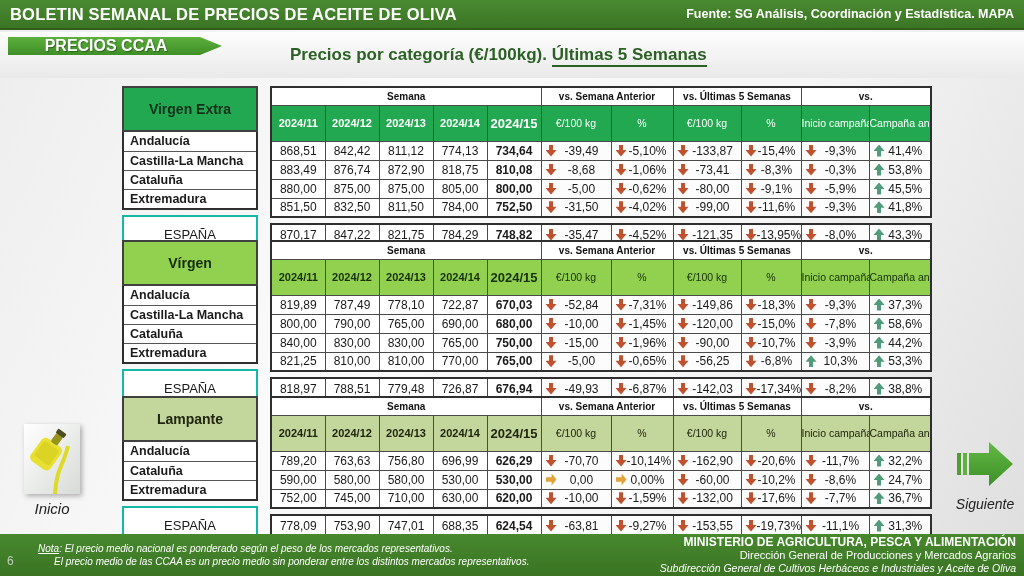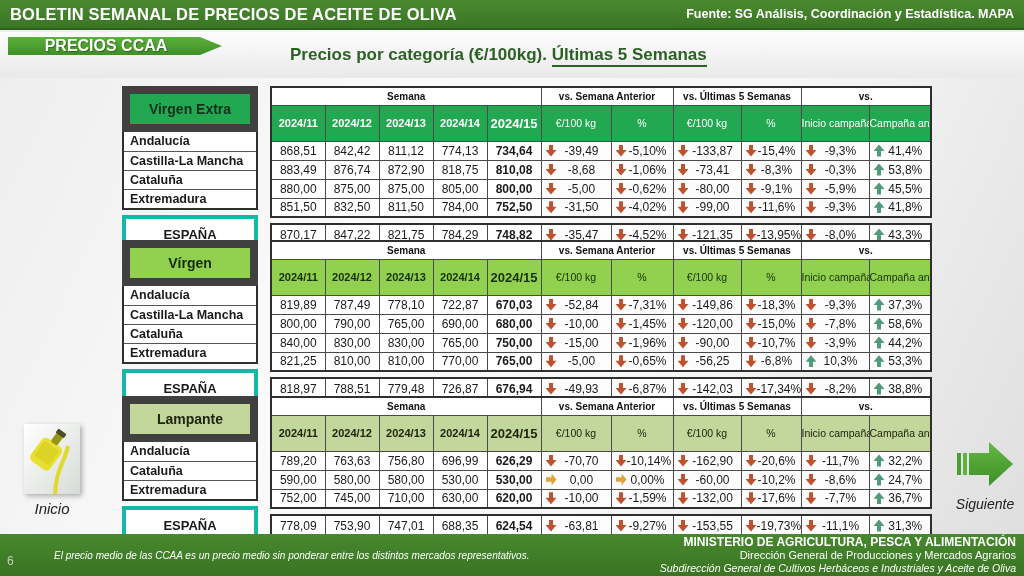--- a/index.html
+++ b/index.html
@@ -28,28 +28,28 @@
     text-shadow:1px 1px 1px rgba(0,0,0,.35);}
   .subtitle{position:absolute;left:290px;top:45px;font-size:17px;font-weight:bold;color:#2c6125;}
   .subtitle .und{border-bottom:2.5px solid #2c6125;padding-bottom:1px;}
   
   #tables-area{position:absolute;inset:0;}
   .section{position:absolute;left:122px;display:flex;align-items:flex-start;}
   #tables-area .section:nth-child(1){top:86px;}
   #tables-area .section:nth-child(2){top:240px;}
   #tables-area .section:nth-child(3){top:396px;}
   .labels{width:136px;margin-right:12px;flex:none;}
-  .cat{height:46px;border:8px solid #404040;display:flex;align-items:center;justify-content:center;
+  .cat{height:46px;border:2px solid #404040;display:flex;align-items:center;justify-content:center;
     font-weight:bold;font-size:14px;}
   .rlist{border:2px solid #2f2f2f;border-top:none;background:#fff;}
   .rname{height:19px;line-height:18px;border-top:1px solid #555;
     font-weight:bold;font-size:12.5px;padding-left:6px;background:#fff;}
   .rname:first-child{border-top:none;}
-  .espname{margin-top:5px;height:38px;border:4px solid #14b8a6;background:#fff;
-    display:flex;align-items:center;justify-content:center;font-weight:bold;font-size:13px;}
+  .espname{margin-top:5px;height:38px;border:2px solid #14b8a6;background:#fff;
+    display:flex;align-items:center;justify-content:center;font-weight:normal;font-size:13px;}
   .datacol{flex:none;}
   table.main{border-collapse:collapse;table-layout:fixed;width:660px;border:2px solid #2f2f2f;background:#fff;}
   table.main.esp{margin-top:5px;}
   table.main th,table.main td{border:1px solid #4a4a4a;overflow:hidden;white-space:nowrap;}
   .gh{height:18px;background:#fff;font-size:10px;font-weight:bold;text-align:center;color:#111;}
   .wh{height:36px;font-size:11px;font-weight:bold;text-align:center;}
   .wh15{font-size:13px;}
   .ch{height:28px;font-size:10.5px;font-weight:normal;text-align:center;line-height:12px;white-space:normal;}
   .num{height:19px;font-size:12px;text-align:center;background:#fff;}
   .num.b{font-weight:bold;}
@@ -950,20 +950,21 @@
       <rect x="8" y="15" width="4" height="22" fill="#5FB23E"></rect>
       <polygon points="14,15 34,15 34,4 58,26 34,48 34,37 14,37" fill="url(#arrg)"></polygon>
     </svg>
   </span>
   <div class="siguiente-label">Siguiente</div>
 </div>
 
 <div class="footer">
   <span class="pagenum">6</span>
   <div class="note">
+    <div class="l1"><span class="nlbl">Nota</span><span>: El precio medio nacional es ponderado según el peso de los mercados representativos.</span></div>
     <div class="l2">El precio medio de las CCAA es un precio medio sin ponderar entre los distintos mercados representativos.</div>
   </div>
   <div class="ministry">
     <div class="m1">MINISTERIO DE AGRICULTURA, PESCA Y ALIMENTACIÓN</div>
     <div class="m2">Dirección General de Producciones y Mercados Agrarios</div>
     <div class="m3">Subdirección General de Cultivos Herbáceos e Industriales y Aceite de Oliva</div>
   </div>
 </div>
 
 </body></html>

